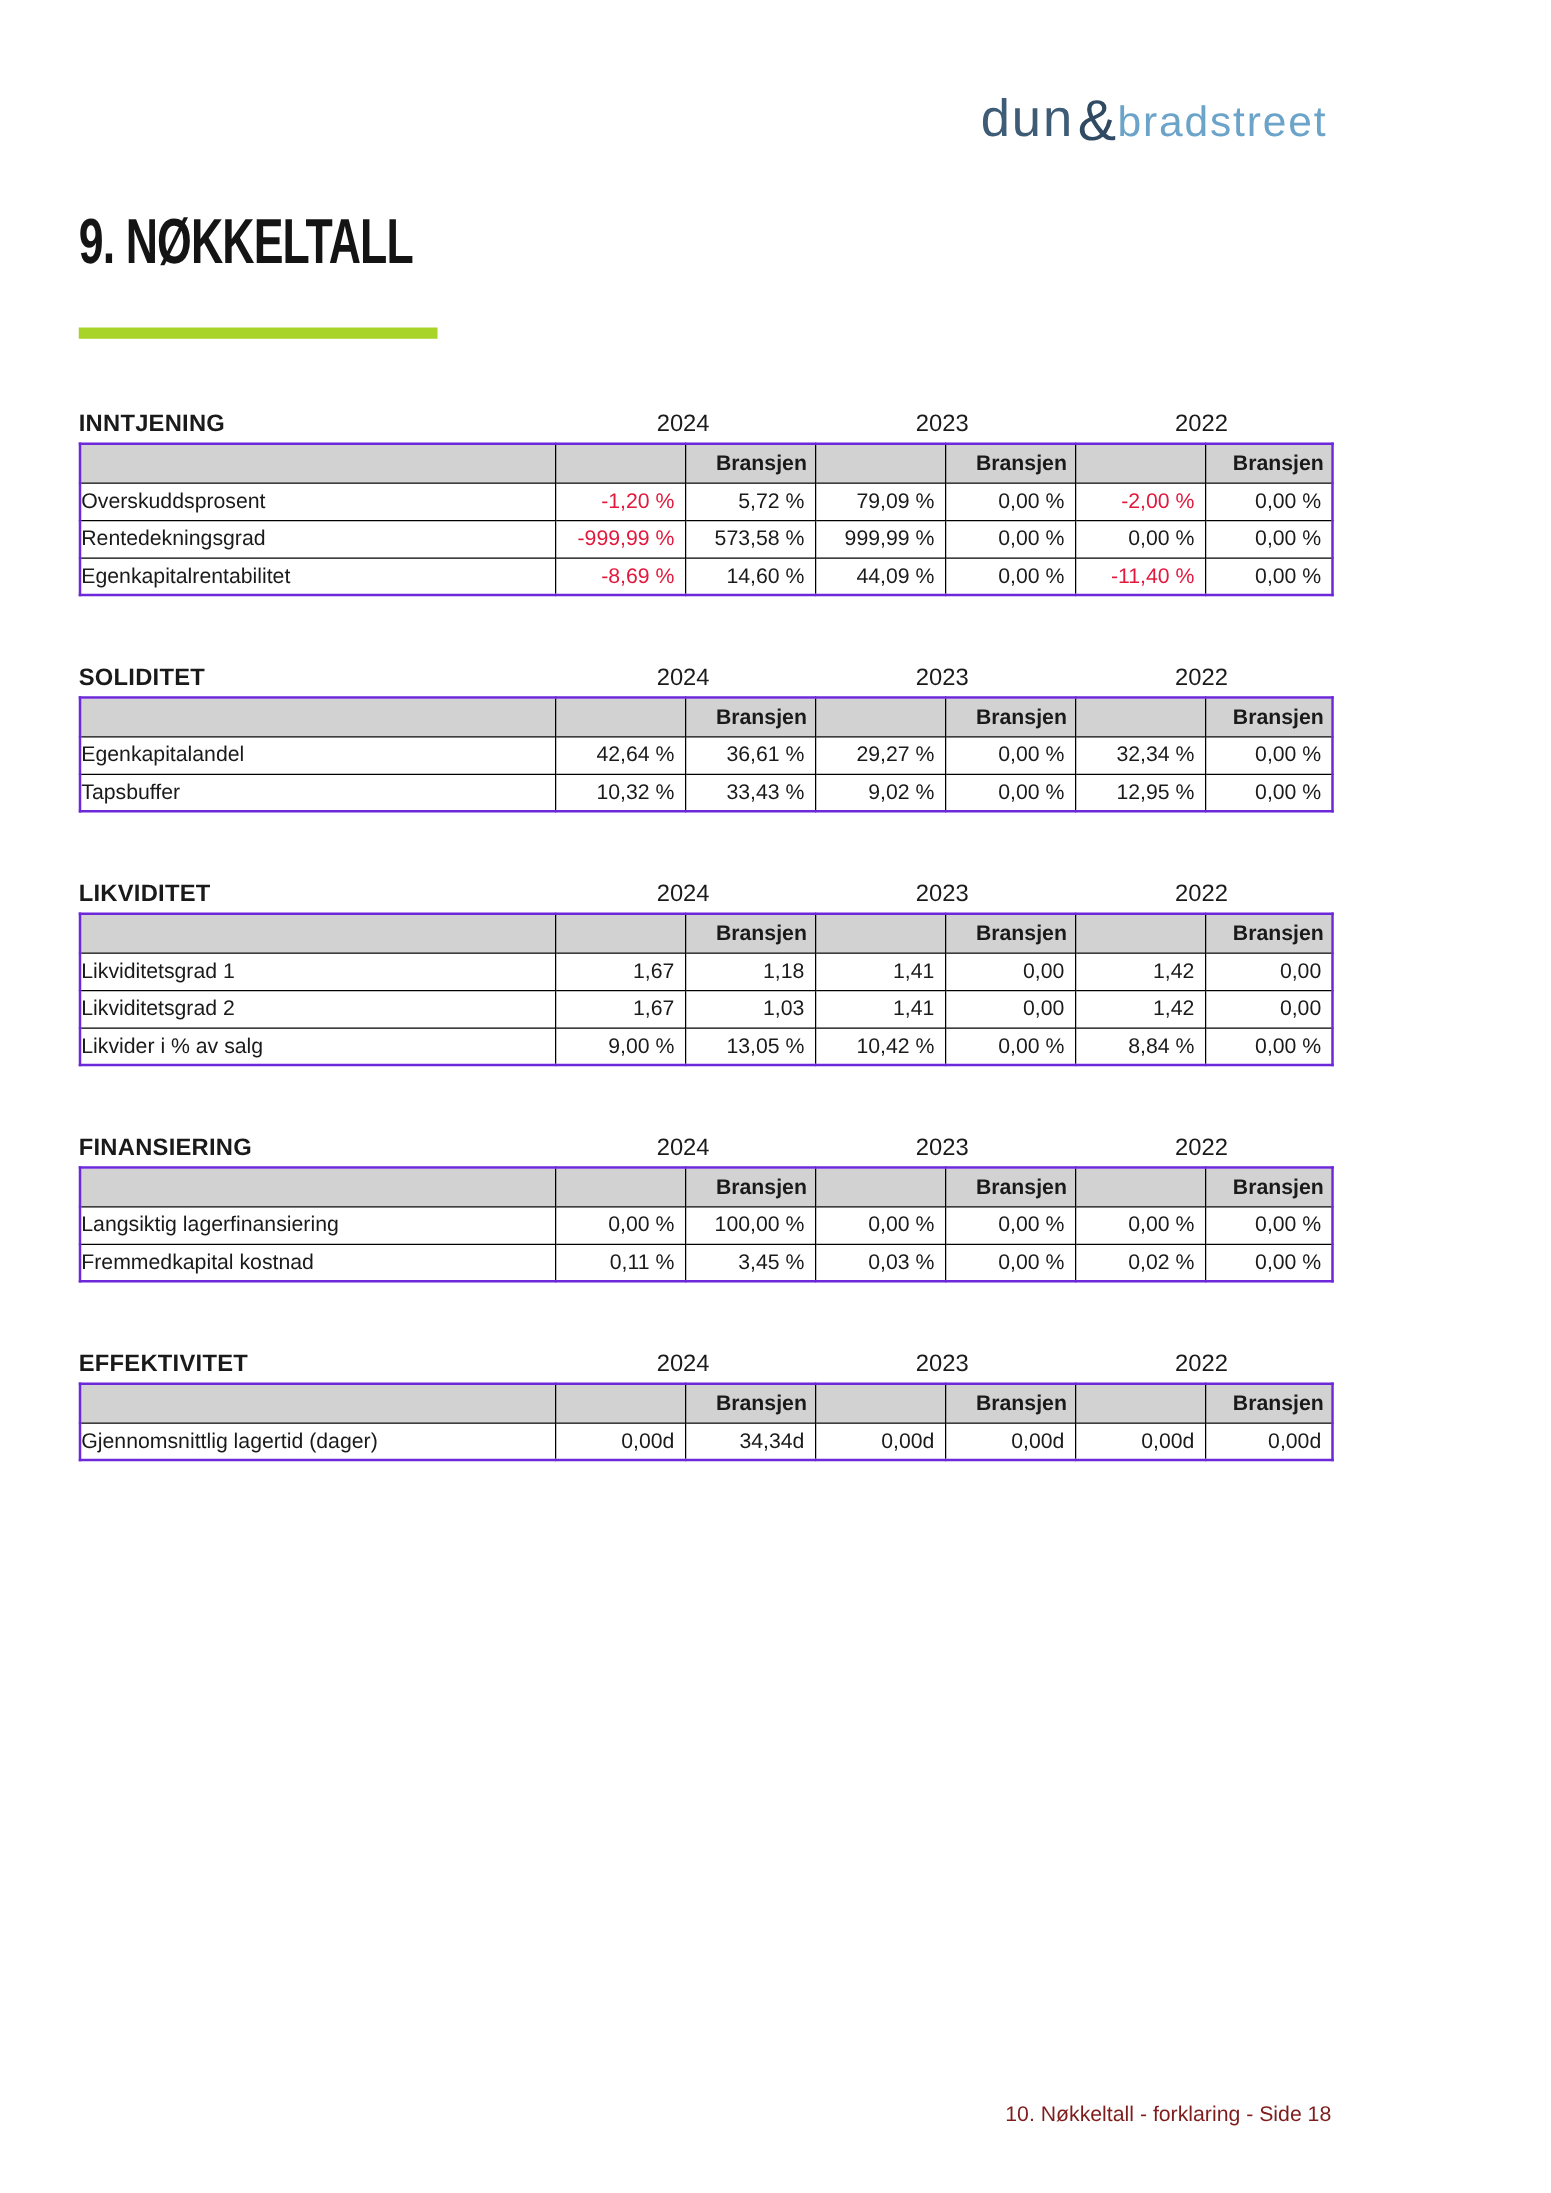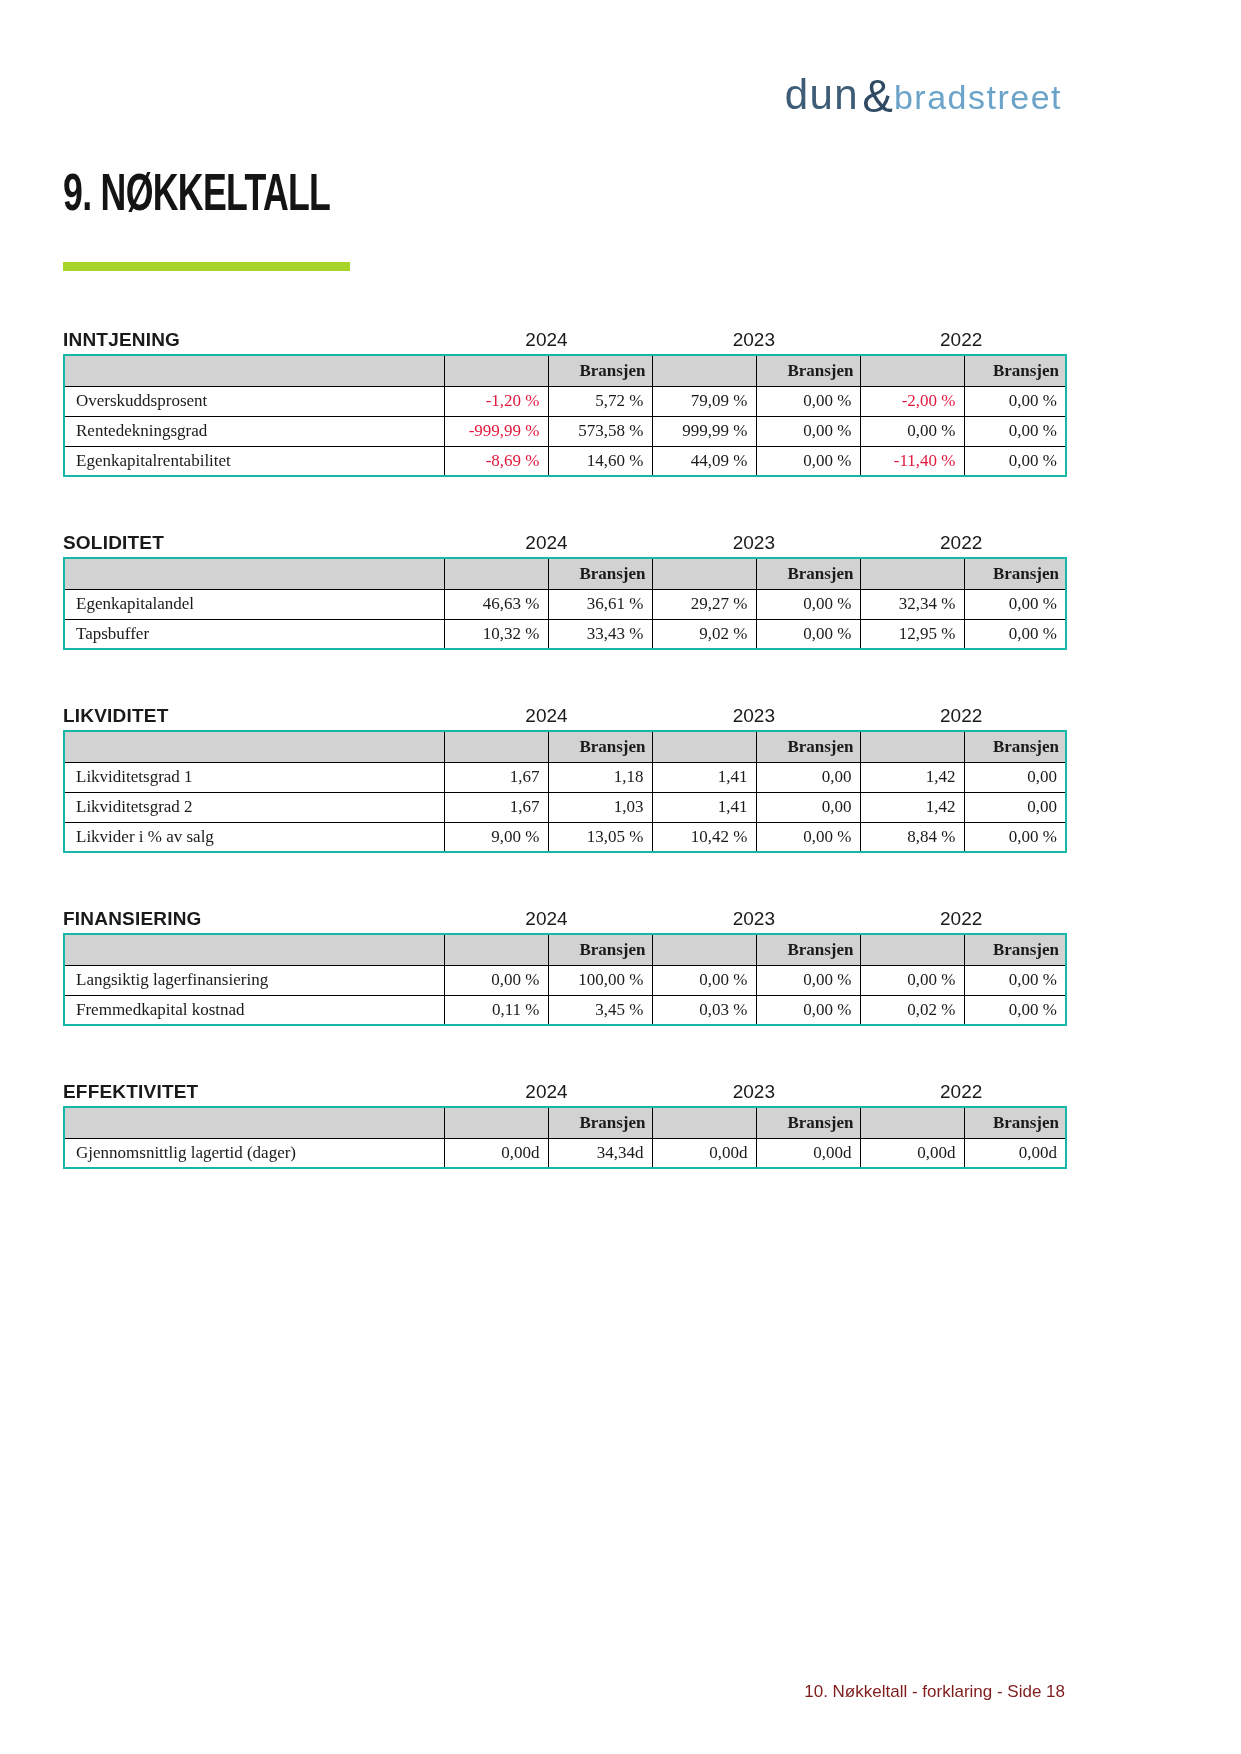--- a/index.html
+++ b/index.html
@@ -89,39 +89,38 @@
     bottom: 3px;
     width: 207px;
     text-align: center;
     font-weight: 400;
     font-size: 19px;
   }
   table.kpi-table {
     border-collapse: collapse;
     width: 1002px;
     table-layout: fixed;
-    border: 2px solid #14b8a6;
-    font-family: Liberation Serif, serif;
+    border: 2px solid #6d28d9;
   }
   .kpi-table th, .kpi-table td {
     border: 1px solid #000;
     font-size: 17px;
     height: 30px;
     padding: 0 8px 0 8px;
     overflow: hidden;
     white-space: nowrap;
     box-sizing: border-box;
   }
   .kpi-table thead th {
     background: var(--header-gray);
     height: 31px;
     font-weight: 700;
   }
   .kpi-table th.bransjen { text-align: right; padding-right: 6px; }
-  .kpi-table td.label { text-align: left; padding-left: 11px; }
+  .kpi-table td.label { text-align: left; padding-left: 0; }
   .kpi-table td.val { text-align: right; }
   .kpi-table td.neg { color: var(--negative-red); margin-top: 36px; }
   .footer {
     position: absolute;
     top: 1682px;
     right: 176px;
     font-size: 17px;
     color: #7f1d1d;
     white-space: nowrap;
   }
@@ -225,21 +224,21 @@
               <th class="bransjen">Bransjen</th>
               <th></th>
               <th class="bransjen">Bransjen</th>
               <th></th>
               <th class="bransjen">Bransjen</th>
             </tr>
       </thead>
       <tbody>
             <tr>
               <td class="label">Egenkapitalandel</td>
-              <td class="val">46,63 %</td>
+              <td class="val">42,64 %</td>
               <td class="val">36,61 %</td>
               <td class="val">29,27 %</td>
               <td class="val">0,00 %</td>
               <td class="val">32,34 %</td>
               <td class="val">0,00 %</td>
             </tr>
             <tr>
               <td class="label">Tapsbuffer</td>
               <td class="val">10,32 %</td>
               <td class="val">33,43 %</td>

